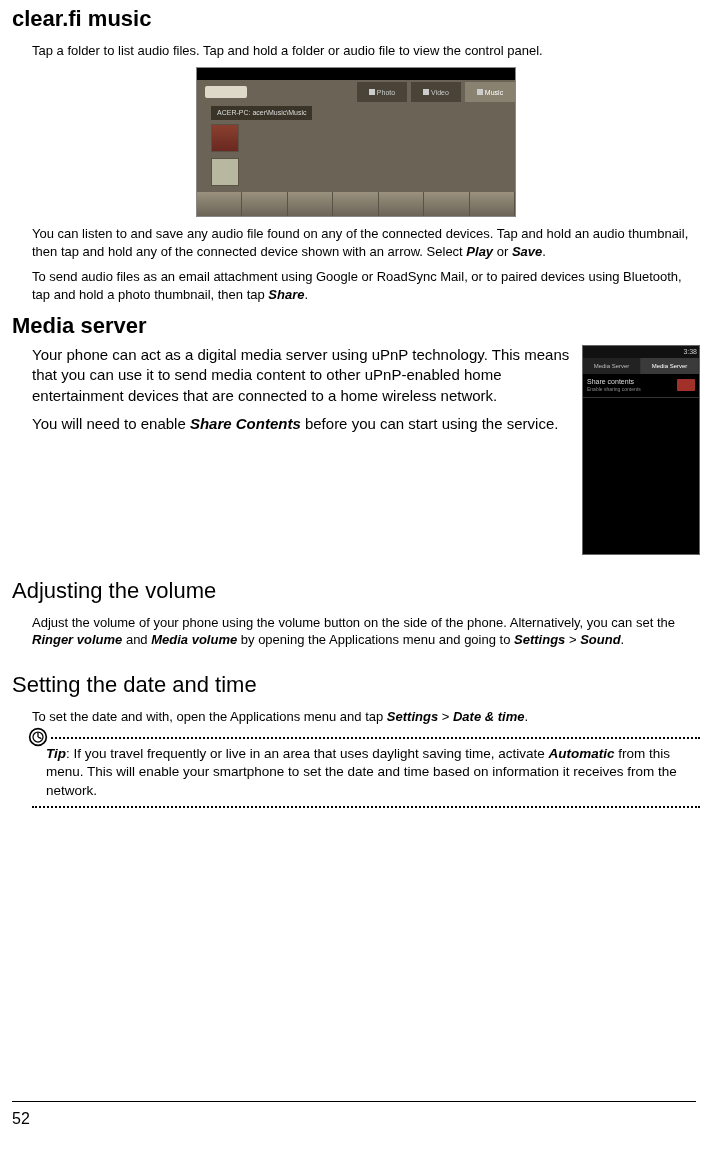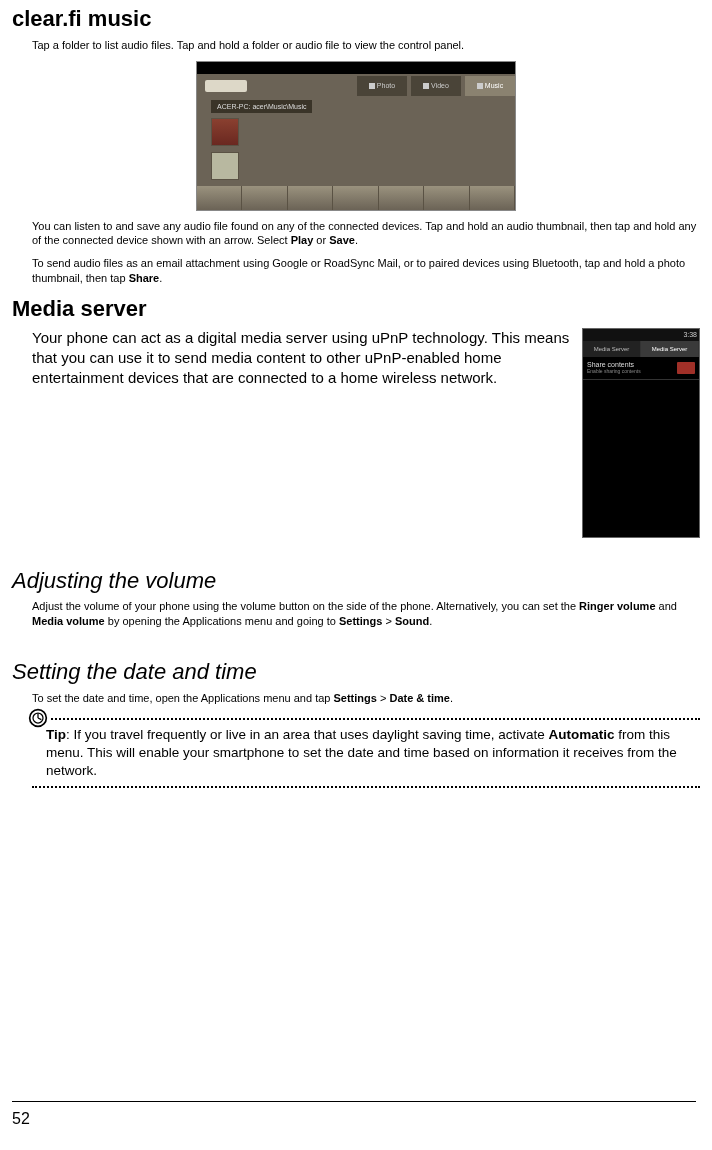--- a/index.html
+++ b/index.html
@@ -14,28 +14,27 @@
     padding: 0 12px;
   }
   h2.section {
     font-size: 22px;
     font-weight: 700;
     margin: 4px 0 4px 0;
   }
   h2.subsection {
     font-size: 22px;
     font-weight: 400;
-    margin: 28px 0 4px 0;
-    font-style: italic;
+    margin: 21px 0 4px 0;
   }
   .body-text {
-    margin: 0 0 8px 20px;
-    font-size: 11px;
-  }
-  .bold { font-weight: 700; }
+    margin: 8px 0 8px 20px;
+    font-size: 13px;
+  }
+  .bold { font-weight: 700; font-style: italic; }
   .screenshot-1 {
     width: 320px;
     height: 150px;
     margin: 4px auto 8px auto;
     background: #6b6356;
     border: 1px solid #888;
     display: block;
     position: relative;
     overflow: hidden;
   }
@@ -233,20 +232,23 @@
 
 <p class="body-text">
   <span>To send audio files as an email attachment using Google or RoadSync Mail, or to paired devices using Bluetooth, tap and hold a photo thumbnail, then tap </span><span class="bold">Share</span><span>.</span>
 </p>
 
 <h2 class="section">Media server</h2>
 
 <div class="media-row">
   <div class="media-text">
     <p>Your phone can act as a digital media server using uPnP technology. This means that you can use it to send media content to other uPnP-enabled home entertainment devices that are connected to a home wireless network.</p>
+    <p>
+      <span>You will need to enable </span><span class="bold">Share Contents</span><span> before you can start using the service.</span>
+    </p>
   </div>
   <div class="screenshot-2">
     <div class="sc2-status">3:38</div>
     <div class="sc2-tabs">
       <div class="sc2-tab">Media Server</div>
       <div class="sc2-tab active">Media Server</div>
     </div>
     <div class="sc2-row">
       <div>
         <div class="sc2-row-text">Share contents</div>
@@ -259,21 +261,21 @@
 
 <h2 class="subsection">Adjusting the volume</h2>
 
 <p class="body-text">
   <span>Adjust the volume of your phone using the volume button on the side of the phone. Alternatively, you can set the </span><span class="bold">Ringer volume</span><span> and </span><span class="bold">Media volume</span><span> by opening the Applications menu and going to </span><span class="bold">Settings</span><span> &gt; </span><span class="bold">Sound</span><span>.</span>
 </p>
 
 <h2 class="subsection">Setting the date and time</h2>
 
 <p class="body-text">
-  <span>To set the date and time, open the Applications menu and tap </span><span class="bold">Settings</span><span> &gt; </span><span class="bold">Date &amp; time</span><span>.</span>
+  <span>To set the date and with, open the Applications menu and tap </span><span class="bold">Settings</span><span> &gt; </span><span class="bold">Date &amp; time</span><span>.</span>
 </p>
 
 <div class="tip-box">
   <div class="tip-icon">
     <svg viewBox="0 0 24 24">
         <circle cx="12" cy="12" r="10" fill="none" stroke="#000" stroke-width="2"></circle>
         <circle cx="12" cy="12" r="6" fill="none" stroke="#000" stroke-width="1.5"></circle>
         <line x1="12" y1="12" x2="12" y2="7" stroke="#000" stroke-width="1.5"></line>
         <line x1="12" y1="12" x2="16" y2="14" stroke="#000" stroke-width="1.5"></line>
       </svg>

